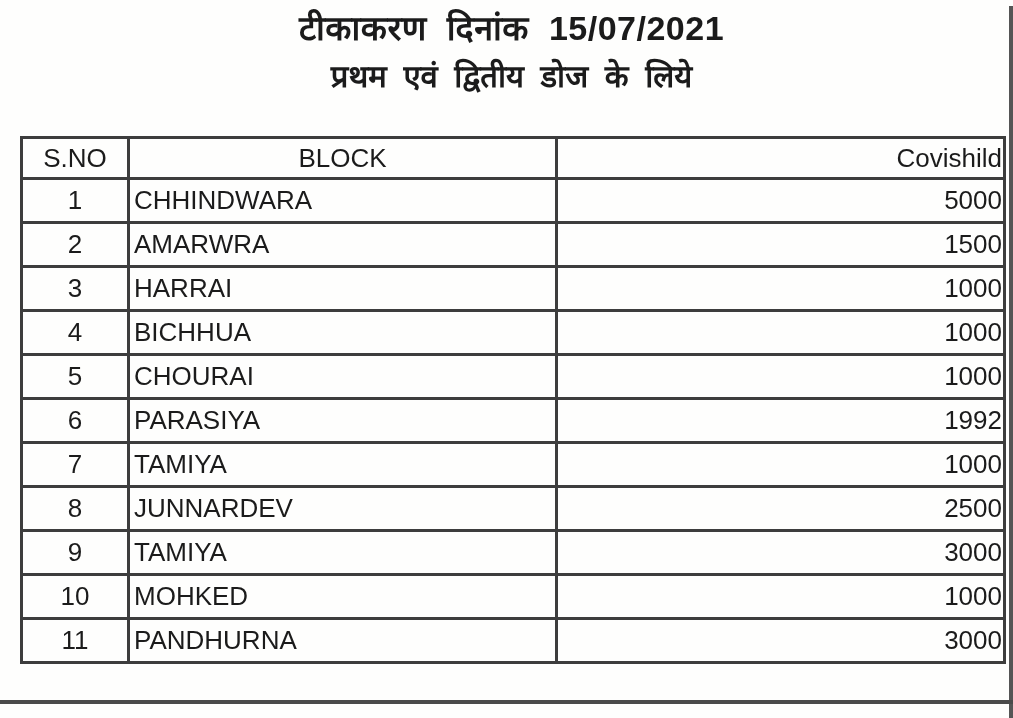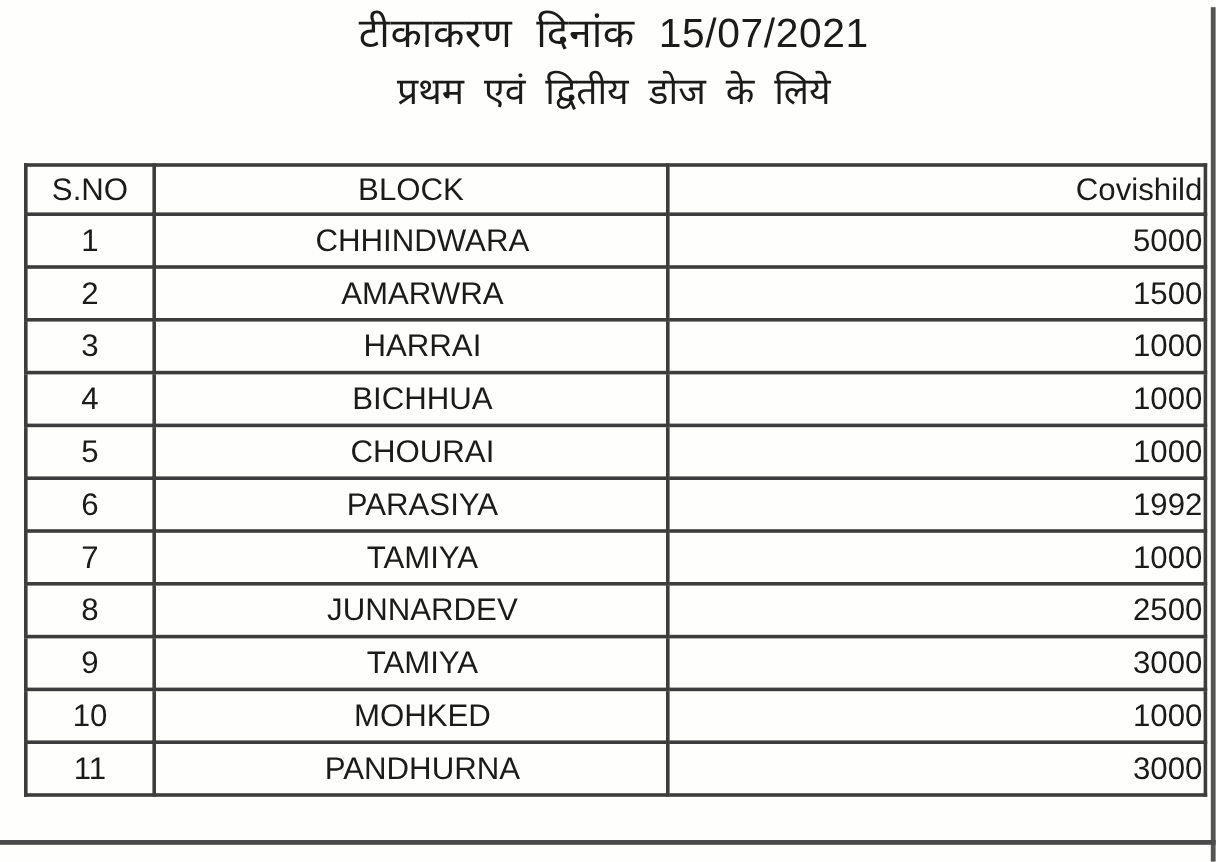--- a/index.html
+++ b/index.html
@@ -14,21 +14,21 @@
     position: relative;
     overflow: hidden;
   }
   .title-block {
     position: absolute;
     left: 20px;
     top: 6px;
     width: 983px;
     text-align: center;
     color: #1b1b1b;
-    font-weight: normal;
+    font-weight: bold;
   }
   .title-line-1 {
     font-size: 34px;
     line-height: 1.35;
     word-spacing: 10px;
     letter-spacing: 0.5px;
   }
   .title-line-2 {
     font-size: 31px;
     line-height: 1.3;
@@ -50,21 +50,21 @@
     font-size: 26px;
     overflow: hidden;
     white-space: nowrap;
   }
   .doc-table thead tr { height: 41px; }
   .doc-table tbody tr { height: 44px; }
   .col-sno   { width: 107px; }
   .col-block { width: 428px; }
   .col-dose  { width: 448px; }
   .c-sno   { text-align: center; }
-  .c-block { text-align: center; padding-left: 20px; }
+  .c-block { text-align: left; padding-left: 4px; }
   .c-dose  { text-align: right; }
   .c-total { text-align: center; }
   .scan-edge-right {
     position: absolute;
     top: 6px;
     right: 0;
     width: 4px;
     height: 712px;
     background: #555555;
   }

